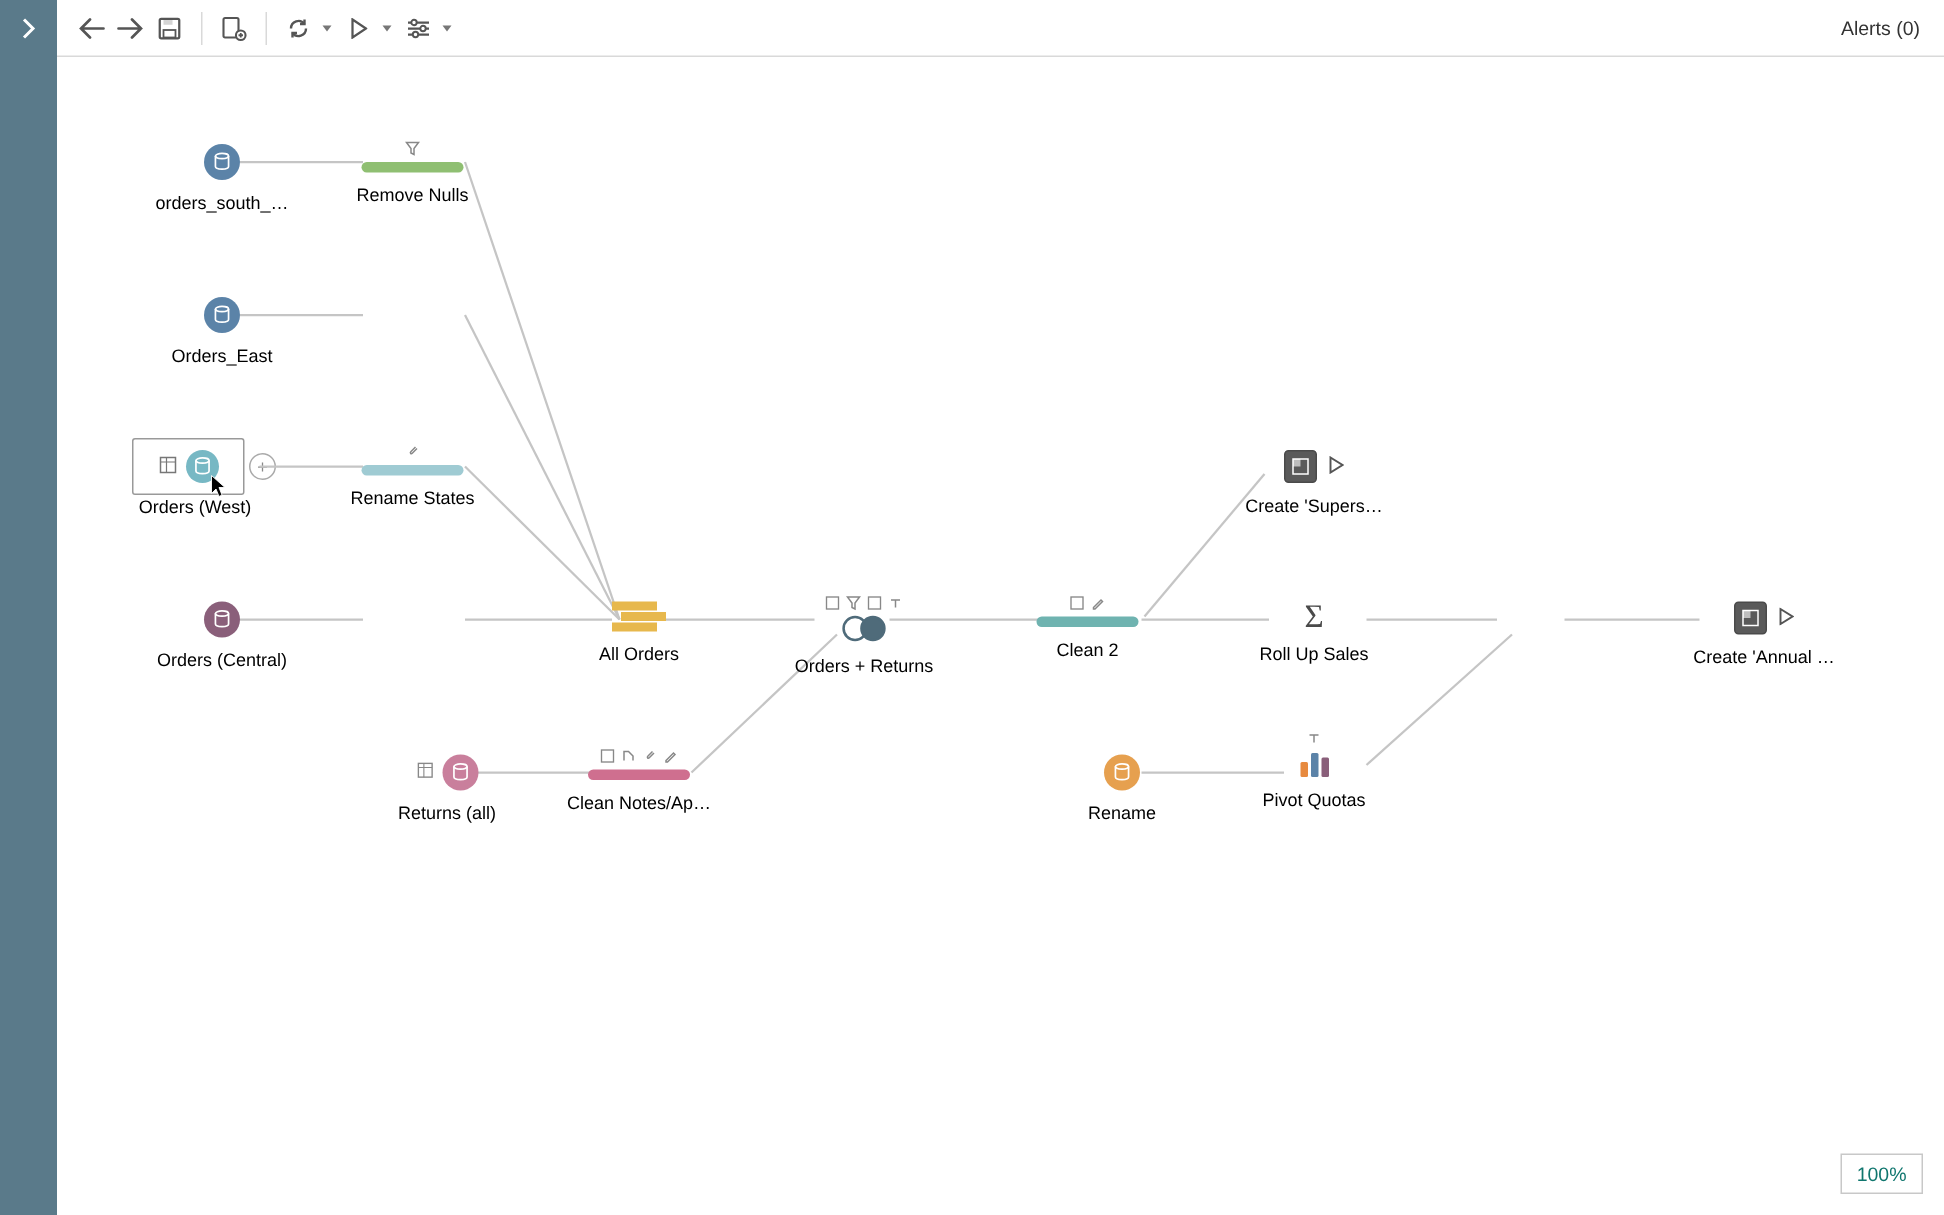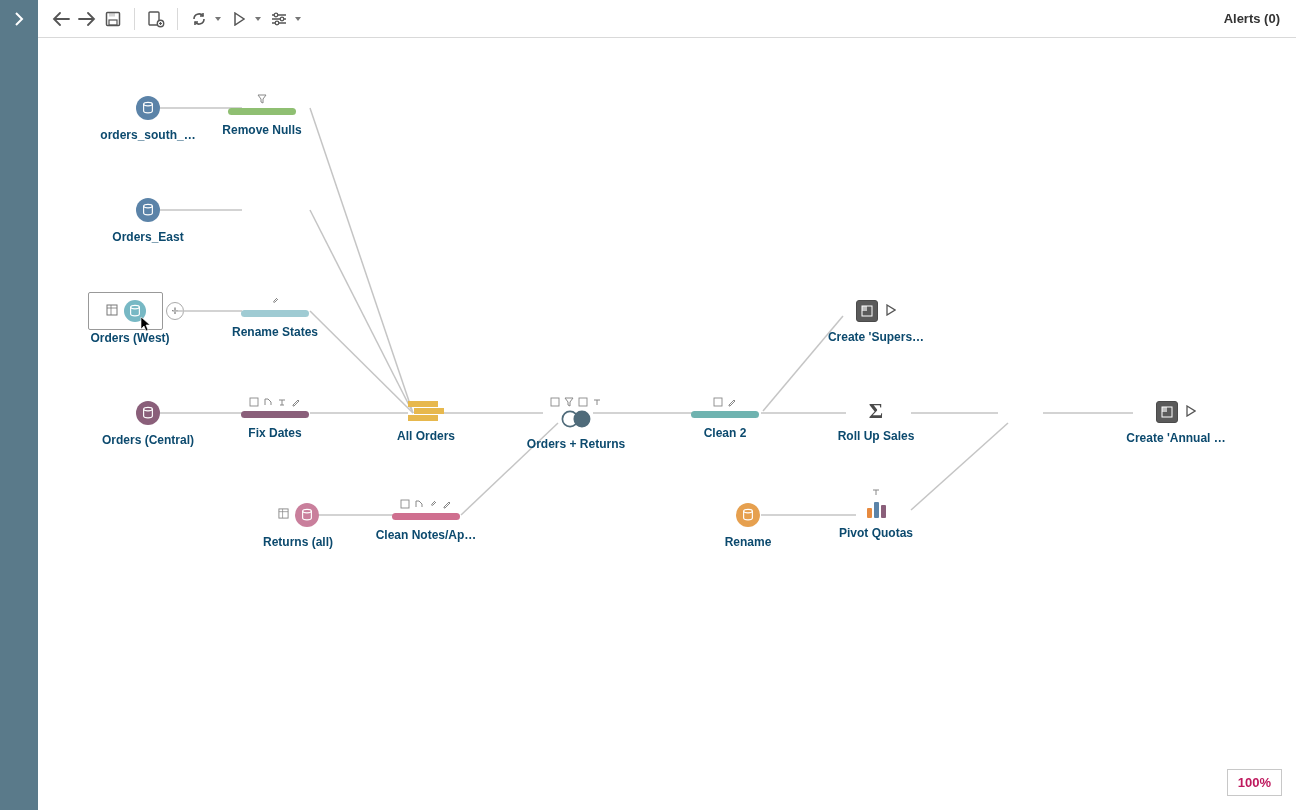--- a/index.html
+++ b/index.html
@@ -1,18 +1,18 @@
 <!DOCTYPE html>
 <html><head>
 <meta charset="utf-8">
 <style>
   * { box-sizing: border-box; margin: 0; padding: 0; }
   html, body { width: 1296px; height: 810px; font-family: -apple-system, "Segoe UI", Arial, sans-serif; font-size: 12px; color: #333; background: #fff; overflow: hidden; }
 
-  .app { position: relative; width: 100%; height: 100%; font-weight: bold; }
+  .app { position: relative; width: 100%; height: 100%; }
 
   
   .sidebar {
     position: absolute; left: 0; top: 0; width: 38px; height: 100%;
     background: #5a7a8a; z-index: 5;
   }
   .sidebar .expand {
     width: 38px; height: 38px; display: flex; align-items: center; justify-content: center;
     cursor: pointer; color: #fff;
   }
@@ -38,30 +38,30 @@
   
   .canvas {
     position: absolute; left: 38px; top: 38px; right: 0; bottom: 0;
     background: #fff; overflow: hidden;
   }
 
   
   .zoom {
     position: absolute; right: 14px; bottom: 14px;
     border: 1px solid #c8c8c8; padding: 5px 10px; font-size: 13px; background: #fff;
-    color: #be185d;
+    color: #0f766e;
   }
 
   
   .node {
     position: absolute; width: 130px; display: flex; flex-direction: column;
     align-items: center; z-index: 2;
   }
   .node .label {
-    margin-top: 8px; font-size: 12px; color: #0c4a6e; white-space: nowrap;
+    margin-top: 8px; font-size: 12px; color: #000000; white-space: nowrap;
     max-width: 130px; overflow: hidden; text-overflow: ellipsis; text-align: right;
   }
 
   
   .circ {
     width: 24px; height: 24px; border-radius: 50%; display: flex;
     align-items: center; justify-content: center; color: #fff;
   }
   .circ svg { width: 14px; height: 14px; }
   .circ.blue   { background: #5b83a8; }
@@ -243,21 +243,21 @@
 
     <div class="node" style="left:45px; top:58px;">
       <div class="circ blue">
         <svg viewBox="0 0 16 16">
             <ellipse cx="8" cy="3.5" rx="5" ry="2" fill="none" stroke="#fff" stroke-width="1.3"></ellipse>
             <path d="M3 3.5v8c0 1.1 2.2 2 5 2s5-.9 5-2v-8" fill="none" stroke="#fff" stroke-width="1.3"></path>
           </svg>
       </div>
       <div class="label">orders_south_…</div>
     </div>
-    <div class="node" style="left:159px; top:56px;">
+    <div class="node" style="left:172px; top:56px;">
       <div class="pill-icons" style="position:relative; top:0; left:0; transform:none; margin-bottom:4px;">
         <svg viewBox="0 0 10 10">
             <path d="M1 1h8L6 5v4L4 8V5z" stroke="#888" stroke-width="1" fill="none"></path>
           </svg>
       </div>
       <div class="pill green"></div>
       <div class="label">Remove Nulls</div>
     </div>
 
     <div class="node" style="left:45px; top:160px;">
@@ -304,38 +304,20 @@
     </div>
 
     <div class="node" style="left:45px; top:363px;">
       <div class="circ plum">
         <svg viewBox="0 0 16 16">
             <ellipse cx="8" cy="3.5" rx="5" ry="2" fill="none" stroke="#fff" stroke-width="1.3"></ellipse>
             <path d="M3 3.5v8c0 1.1 2.2 2 5 2s5-.9 5-2v-8" fill="none" stroke="#fff" stroke-width="1.3"></path>
           </svg>
       </div>
       <div class="label">Orders (Central)</div>
-    </div>
-    <div class="node" style="left:172px; top:359px;">
-      <div class="pill-icons" style="position:relative; top:0; left:0; transform:none; margin-bottom:4px;">
-        <svg viewBox="0 0 10 10">
-            <rect x="1" y="1" width="8" height="8" stroke="#888" fill="none" stroke-width="0.9"></rect>
-          </svg>
-        <svg viewBox="0 0 10 10">
-            <path d="M2 8V2h3l3 3v3" stroke="#888" fill="none" stroke-width="1"></path>
-          </svg>
-        <svg viewBox="0 0 10 10">
-            <path d="M2 3h6M5 3v5M3 8h4" stroke="#888" fill="none" stroke-width="1"></path>
-          </svg>
-        <svg viewBox="0 0 10 10">
-            <path d="M2 8l5-5 1 1-5 5H2z" stroke="#888" fill="none" stroke-width="1"></path>
-          </svg>
-      </div>
-      <div class="pill plum"></div>
-      <div class="label">Fix Dates</div>
     </div>
 
     <div class="node" style="left:323px; top:363px;">
       <div class="unionblk">
         <div class="row"></div>
         <div class="row offset"></div>
         <div class="row"></div>
       </div>
       <div class="label">All Orders</div>
     </div>

